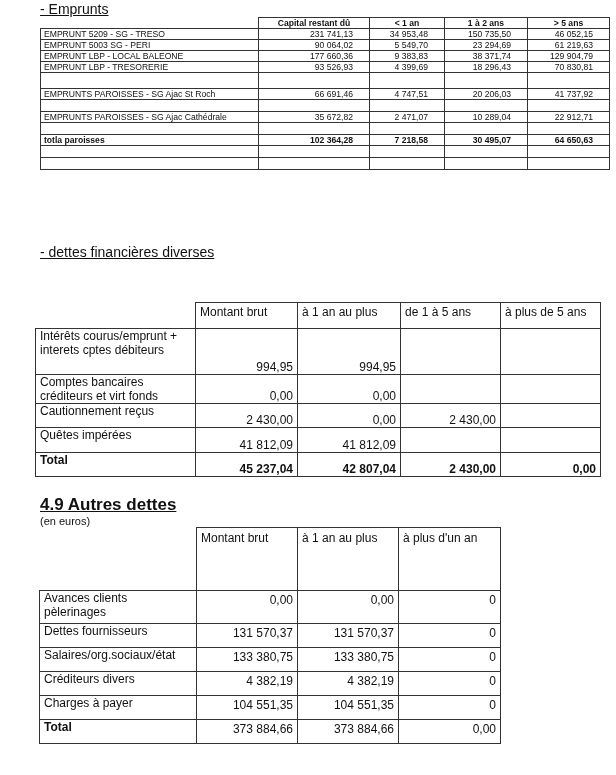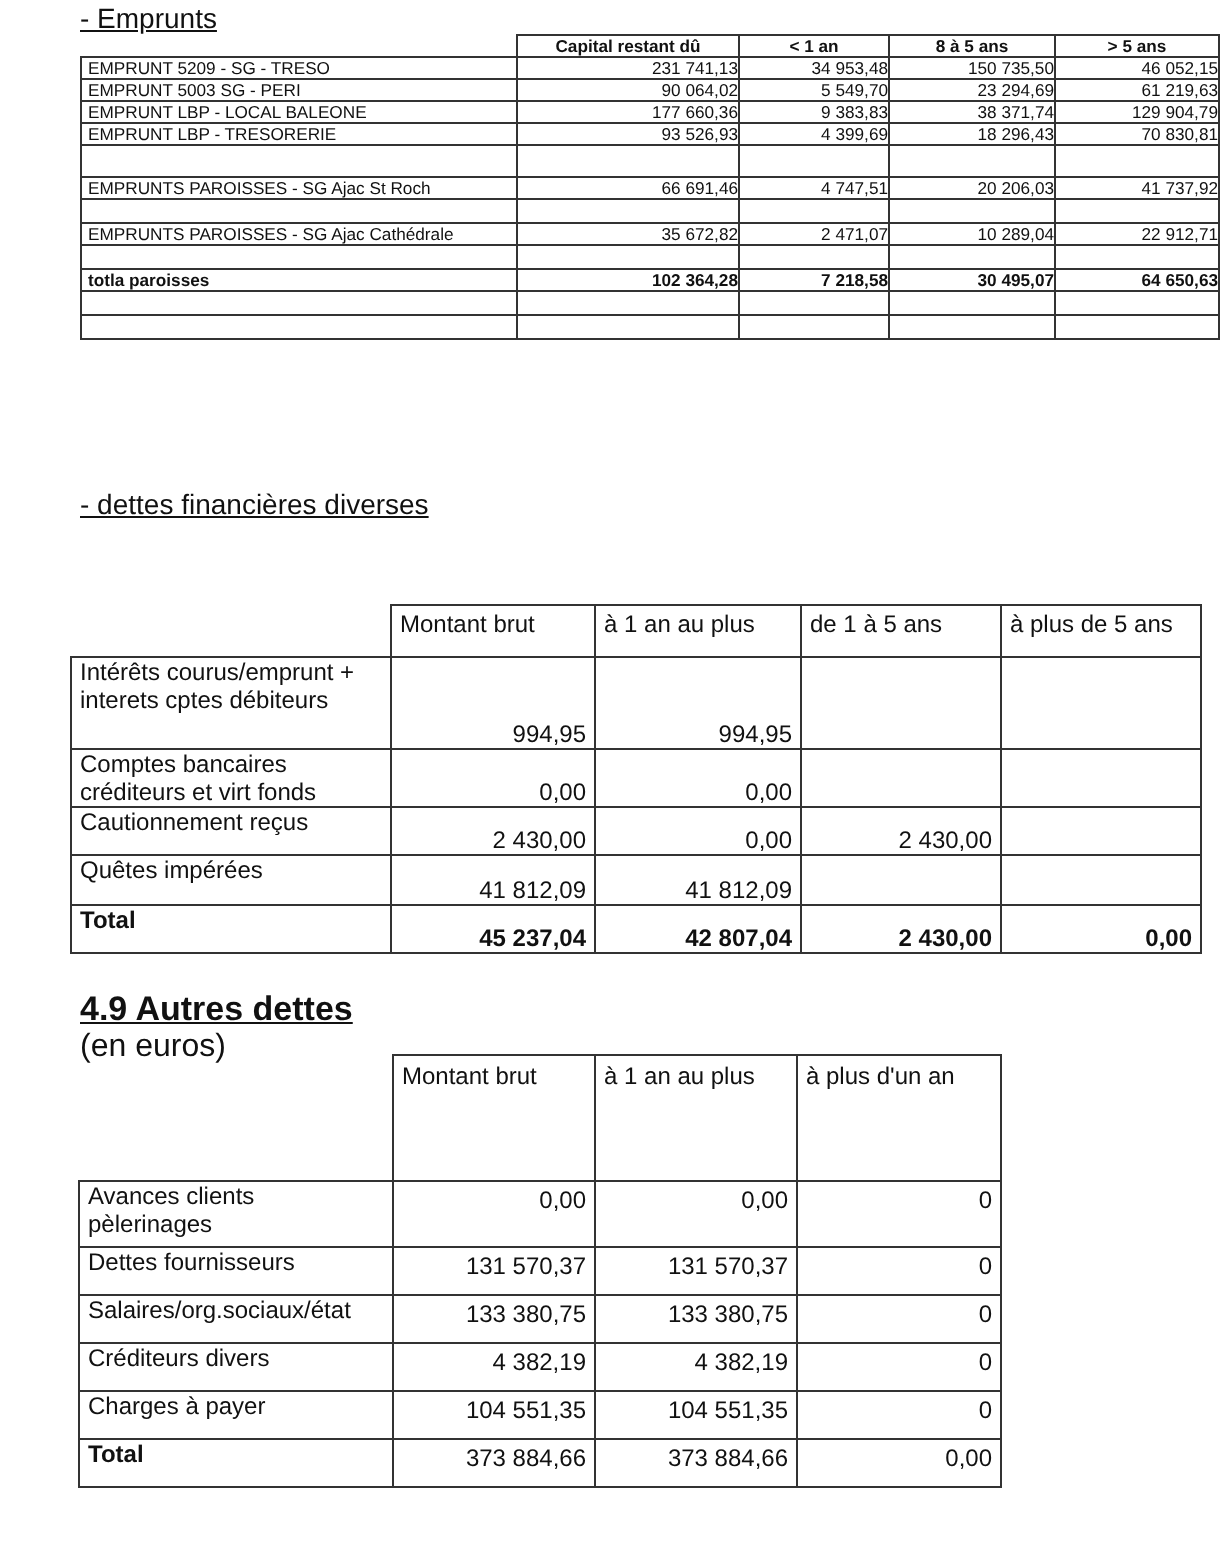--- a/index.html
+++ b/index.html
@@ -1,29 +1,29 @@
 <!DOCTYPE html>
 <html><head>
 <meta charset="utf-8">
 <style>
   html, body { margin:0; padding:0; background:#ffffff; }
   body { width:616px; height:775px; position:relative; overflow:hidden;
          font-family:"Liberation Sans", sans-serif; color:#111; }
   .abs { position:absolute; }
   .sec-title { font-size:14px; text-decoration:underline; }
   .h49 { font-size:17px; font-weight:bold; text-decoration:underline; }
-  .sub { font-size:16px; }
+  .sub { font-size:11px; }
 
   table { border-collapse:collapse; position:absolute; table-layout:fixed; }
   td { border:1px solid #333; padding:0 3px; overflow:hidden; white-space:nowrap; }
 
   
   #t1 { left:40px; top:17px; font-size:8.6px; }
   #t1 td { height:10px; line-height:10px; }
-  #t1 td.num { text-align:right; padding-right:0; }
+  #t1 td.num { text-align:right; padding-right:16px; }
   #t1 tr.hdr td { text-align:center; font-weight:bold; }
   #t1 td.noborder { border:none; }
   #t1 tr.bold td { font-weight:bold; }
 
   
   #t2 { left:35px; top:302px; font-size:12px; }
   #t2 td { vertical-align:bottom; padding:0 4px; }
   #t2 td.num { text-align:right; }
   #t2 td.lbl { white-space:normal; line-height:14px; vertical-align:top; }
   #t2 tr.hdr td { vertical-align:top; height:25px; line-height:18px; }
@@ -50,21 +50,21 @@
       <col style="width:111px">
       <col style="width:75px">
       <col style="width:83px">
       <col style="width:82px">
     </colgroup>
   <tbody>
       <tr class="hdr">
     <td class="noborder"></td>
     <td>Capital restant dû</td>
     <td>&lt; 1 an</td>
-    <td>8 à 5 ans</td>
+    <td>1 à 2 ans</td>
     <td>&gt; 5 ans</td>
   </tr>
   <tr>
     <td>EMPRUNT 5209 - SG - TRESO</td>
     <td class="num">231 741,13</td>
     <td class="num">34 953,48</td>
     <td class="num">150 735,50</td>
     <td class="num">46 052,15</td>
   </tr>
   <tr>

